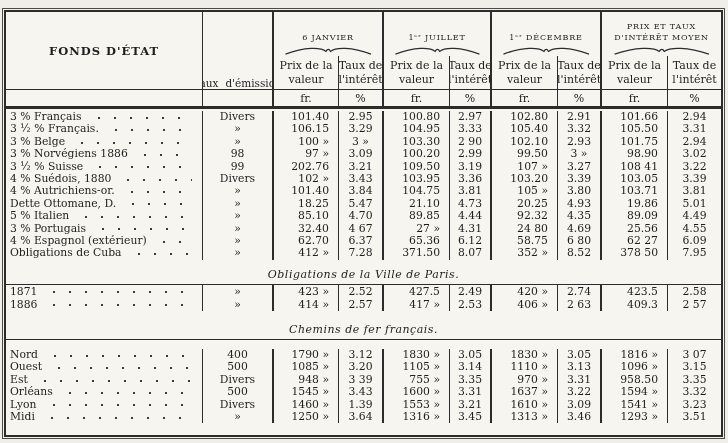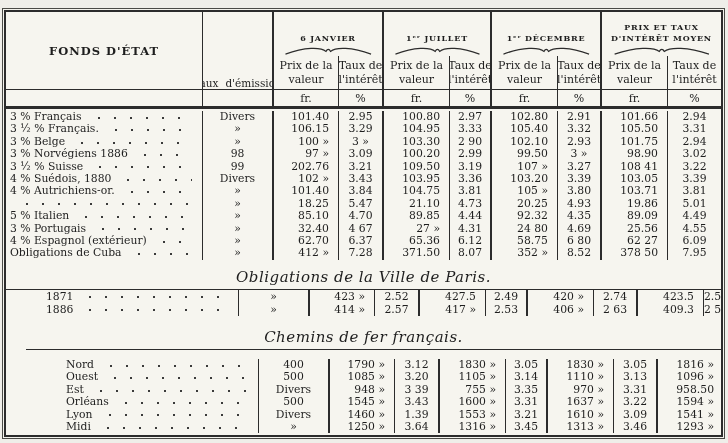--- a/index.html
+++ b/index.html
@@ -21,43 +21,43 @@
   
   .hd { display:grid; grid-template-columns:var(--cols); grid-template-rows:44px 33px 17px;
         border-bottom:3px solid var(--ink); flex:0 0 auto; }
   .hc { display:flex; align-items:center; justify-content:center; text-align:center;
         box-sizing:border-box; overflow:hidden; }
   .hc.fonds { grid-column:1; grid-row:1/3; font-weight:bold; font-size:11.5px; letter-spacing:1px; }
   .hc.emi   { grid-column:2; grid-row:1/3; flex-direction:row; font-size:10.5px; line-height:1.15;
               border-left:1px solid var(--ink); gap:7px;align-items:flex-end; }
   .hc.grp   { grid-row:1; flex-direction:column; justify-content:flex-end;
               border-left:2px solid var(--ink); padding-bottom:1px; }
-  .gt { font-size:8px; font-weight:bold; letter-spacing:0.8px; line-height:1.35;
+  .gt { font-size:8px; font-weight:normal; letter-spacing:0.8px; line-height:1.35;
         padding:0 7px; margin-bottom:2px; }
   .brace { width:82%; height:9px; flex:0 0 auto; }
   .g1 { grid-column:3/5; } .g2 { grid-column:5/7; } .g3 { grid-column:7/9; } .g4 { grid-column:9/11; }
   .hc.sub { grid-row:2; font-size:11px; line-height:1.2; padding:1px 2px; }
   .sub.p { border-left:2px solid var(--ink); }
   .sub.t { border-left:1px solid var(--ink); }
   .c3{grid-column:3}.c4{grid-column:4}.c5{grid-column:5}.c6{grid-column:6}
   .c7{grid-column:7}.c8{grid-column:8}.c9{grid-column:9}.c10{grid-column:10}
   .hc.unit { grid-row:3; border-top:1px solid var(--ink); font-size:11px; }
   .unit.pct { font-size:11px; }
   .unit.blank1 { grid-column:1; }
   .unit.blank2 { grid-column:2; border-left:1px solid var(--ink); }
   .unit.p { border-left:2px solid var(--ink); }
   .unit.t { border-left:1px solid var(--ink); }
   
   .bd { flex:1 1 auto; display:flex; flex-direction:column; overflow:hidden; }
-  .band { text-align:center; font-style:italic; font-size:15px; padding:5px 0 3px;
+  .band { text-align:center; font-style:italic; font-size:11px; padding:5px 0 3px;
           letter-spacing:0.5px; flex:0 0 auto; }
   .block { flex:0 0 auto; }
   .block.b1 { padding-bottom:7px; }
-  .block.b1, .block.b2 { border-top:1px solid var(--ink);padding-left:36px; }
-  .block.b2 { padding-top:9px; padding-bottom:4px;margin-left:20px; }
+  .block.b1, .block.b2 { border-top:1px solid var(--ink); }
+  .block.b2 { padding-top:9px; padding-bottom:4px; }
   .block.b0 { padding-top:2px; padding-bottom:3px; }
   .row { display:grid; grid-template-columns:var(--cols); height:12.4px; line-height:12.4px;
          font-size:10.8px; }
   .block.b1 .row { height:13.2px; line-height:13.2px; }
   .cell { box-sizing:border-box; overflow:hidden; white-space:nowrap; }
   .cell.name { display:flex; align-items:center; padding-left:4px; }
   .cell.name .nm { flex:0 0 auto; }
   .cell.name .leader { flex:1 1 auto; height:100%; margin:0 10px 0 9px;
        background-image:radial-gradient(circle, #3a3a3a 1px, rgba(0,0,0,0) 1.3px);
        background-size:16px 8px; background-repeat:repeat-x; background-position:0 62%; }
@@ -228,20 +228,21 @@
               <div class="cell v vt">3.84</div>
               <div class="cell v vp">104.75</div>
               <div class="cell v vt">3.81</div>
               <div class="cell v vp">105 »</div>
               <div class="cell v vt">3.80</div>
               <div class="cell v vp">103.71</div>
               <div class="cell v vt">3.81</div>
             </div>
             <div class="row">
               <div class="cell name">
+                <div class="nm">Dette Ottomane, D.</div>
                 <div class="leader"></div>
               </div>
               <div class="cell em">»</div>
               <div class="cell v vp">18.25</div>
               <div class="cell v vt">5.47</div>
               <div class="cell v vp">21.10</div>
               <div class="cell v vt">4.73</div>
               <div class="cell v vp">20.25</div>
               <div class="cell v vt">4.93</div>
               <div class="cell v vp">19.86</div>

